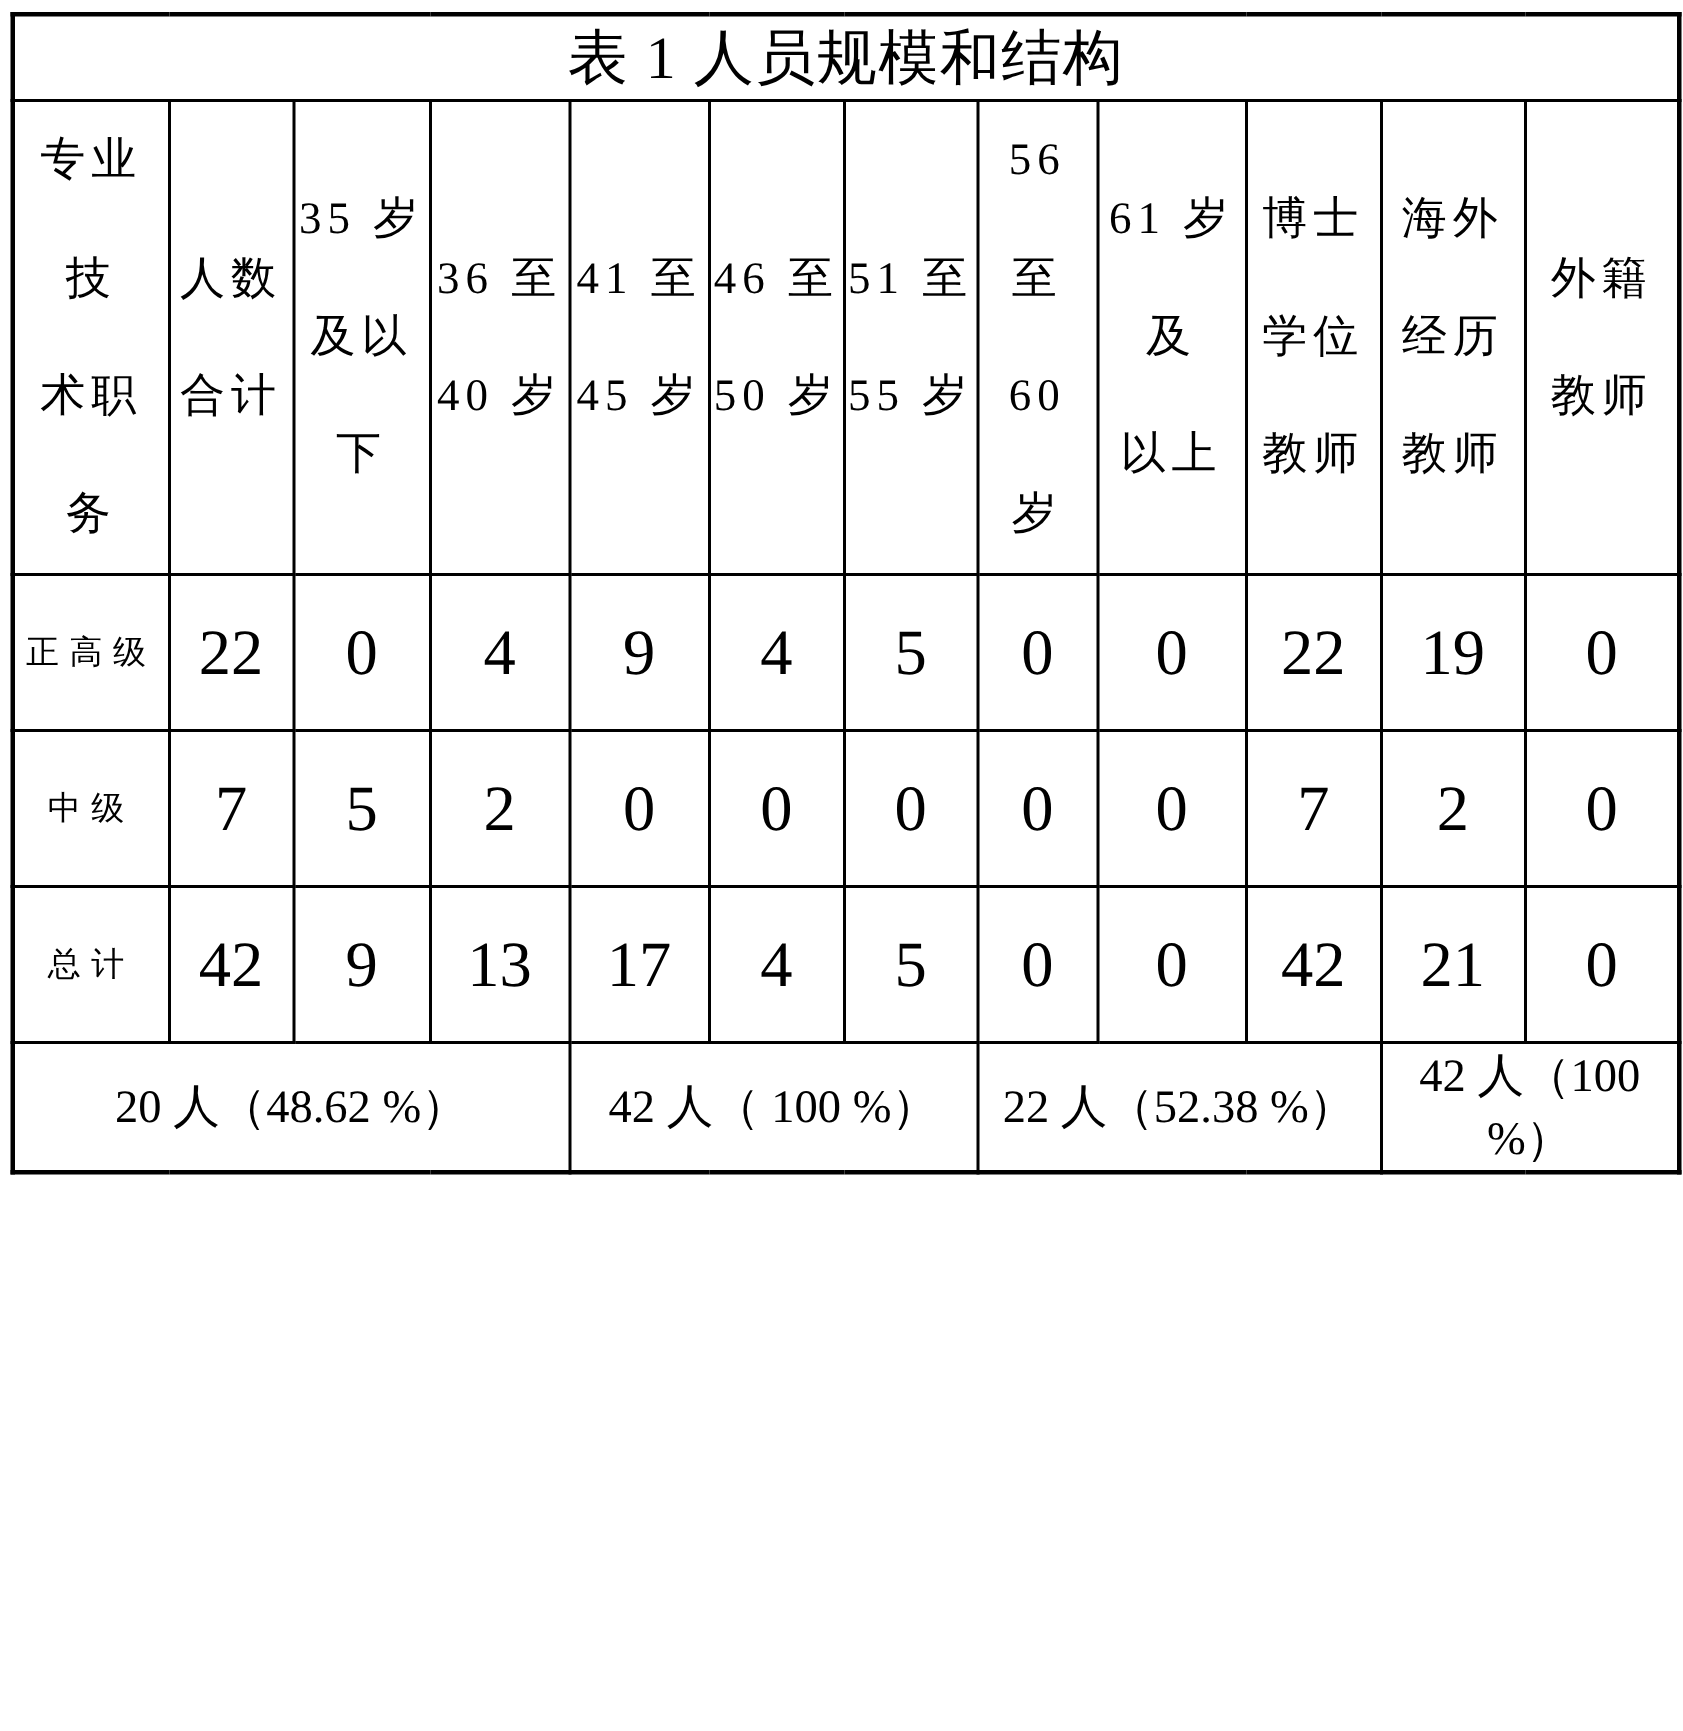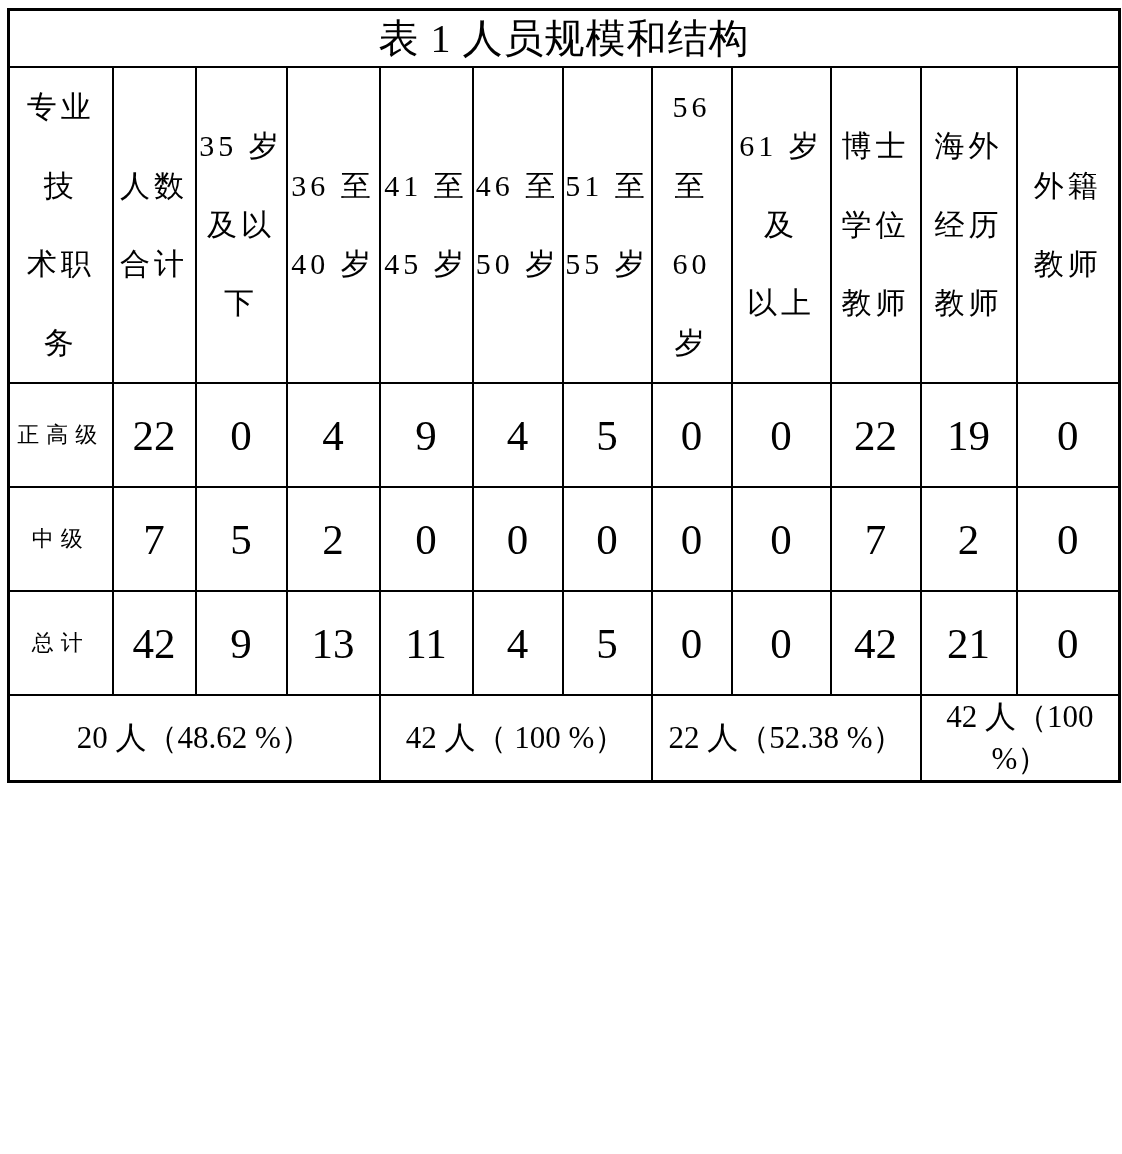--- a/index.html
+++ b/index.html
@@ -143,21 +143,21 @@
     <td>2</td>
     <td>0</td>
   </tr>
 
 
   <tr class="data-row">
     <td class="row-label">总计</td>
     <td>42</td>
     <td>9</td>
     <td>13</td>
-    <td>11</td>
+    <td>17</td>
     <td>4</td>
     <td>5</td>
     <td>0</td>
     <td>0</td>
     <td>42</td>
     <td>21</td>
     <td>0</td>
   </tr>
 
 

